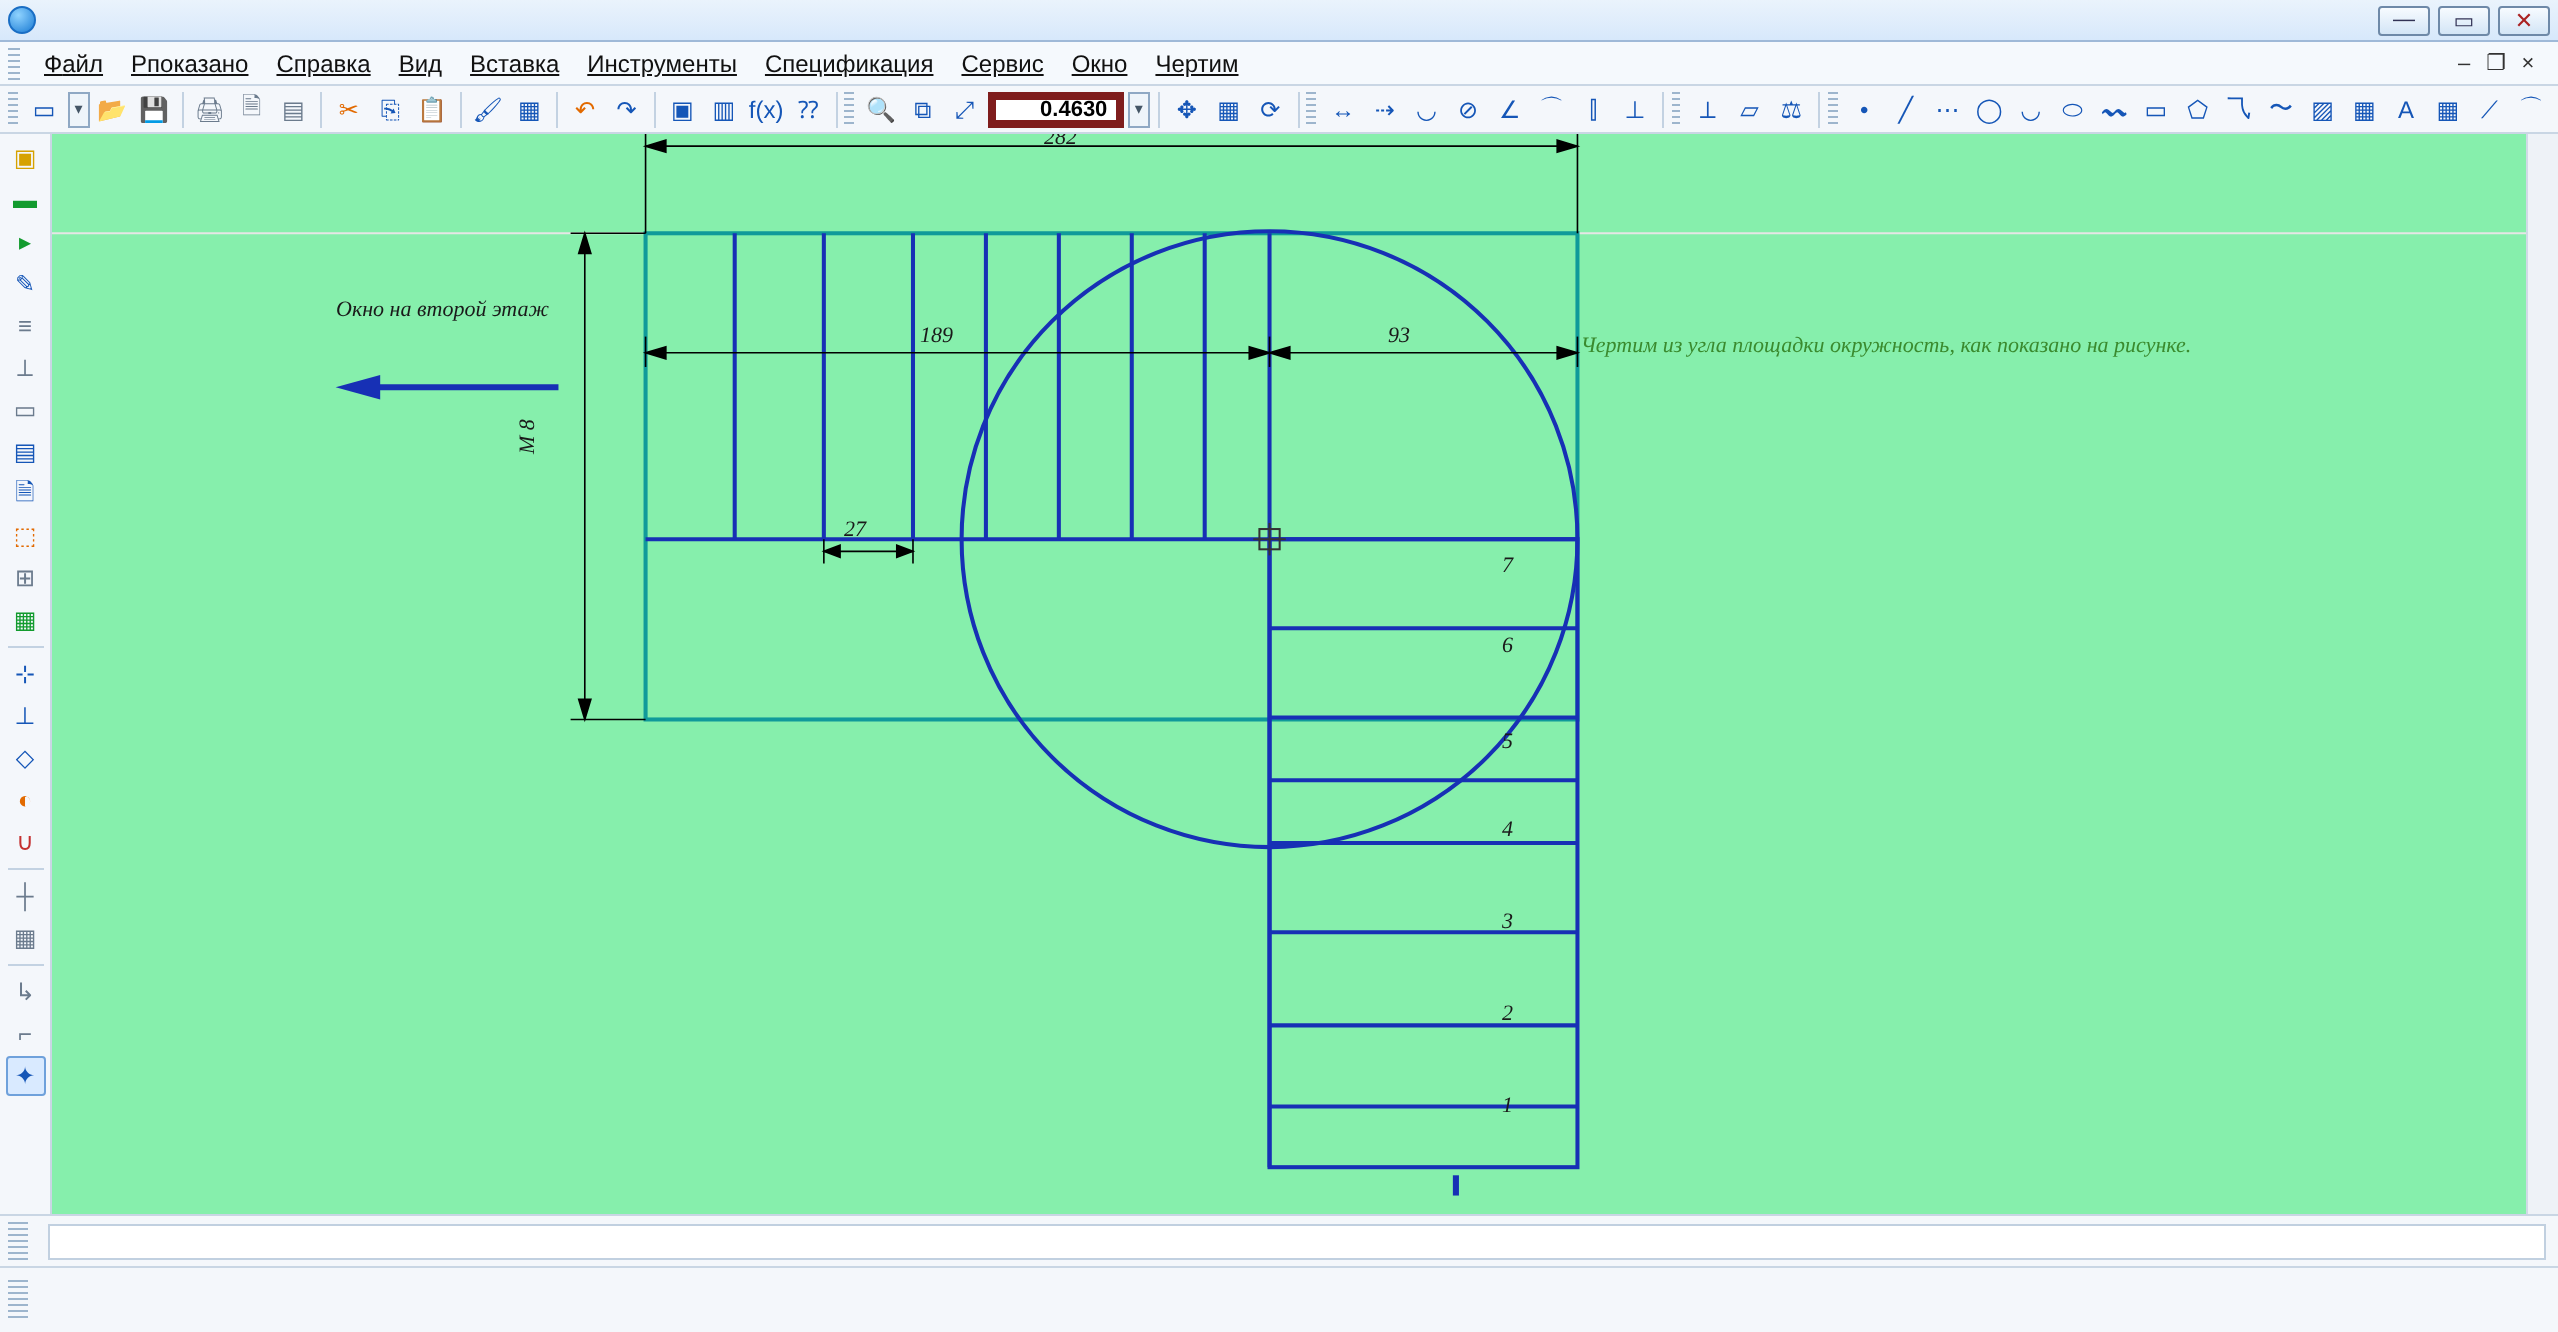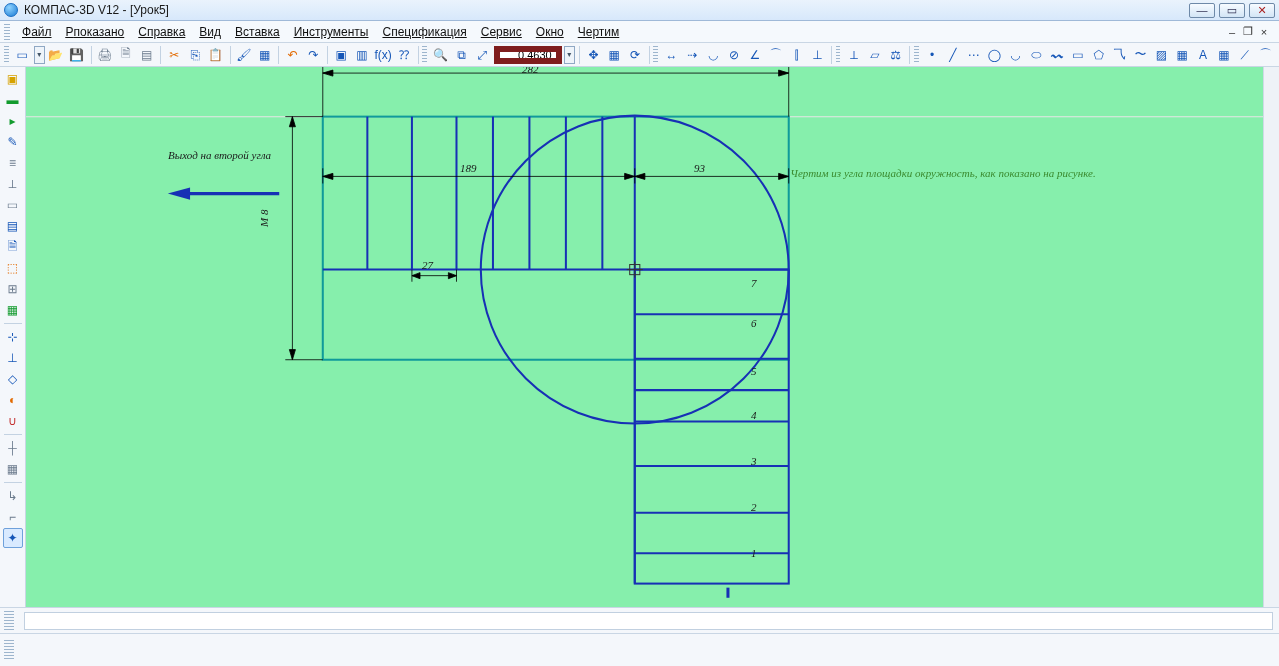--- a/index.html
+++ b/index.html
@@ -19,21 +19,21 @@
   .menuitem{ padding:2px 6px; color:#111; font-size:13px;text-decoration:underline; }
   .menuitem u{ text-decoration:underline; }
   .mdibtns{ margin-left:auto; display:flex; gap:2px; padding-right:4px;}
   .mdibtn{ width:14px; height:14px; color:#333; font-size:11px; display:flex;align-items:center;justify-content:center;}
 
   
   .toolrow{ height:24px; background:#f4f7fb; border-bottom:1px solid #c9d6e4; display:flex; align-items:center; padding:0 4px; gap:2px; overflow:hidden;}
   .grip{ width:5px; height:18px; background:repeating-linear-gradient(#9db5cd 0 1px,transparent 1px 3px); margin-right:2px;}
   .tbtn{ width:20px; height:20px; border:1px solid transparent; border-radius:2px; display:flex; align-items:center; justify-content:center; font-size:12px; color:#2a4a7a;}
   .tsep{ width:1px; height:18px; background:#c3d2e2; margin:0 2px;}
-  .zoombox{ width:68px; height:18px; border:6px solid #7f1d1d; background:#fff; font-size:11px; padding:1px 4px; text-align:right;}
+  .zoombox{ width:68px; height:18px; border:4px solid #7f1d1d; background:#fff; font-size:11px; padding:1px 4px; text-align:right;font-weight:bold;}
   .dd{ width:12px; height:18px; border:1px solid #8fa8c4; background:#eef4fa; display:flex;align-items:center;justify-content:center; font-size:8px; color:#456;}
 
   
   .workarea{ position:absolute; top:67px; left:0; right:0; bottom:59px; display:flex;}
   .leftbar{ width:26px; background:#f4f7fb; border-right:1px solid #c9d6e4; display:flex; flex-direction:column; align-items:center; padding-top:2px; gap:1px;}
   .lbtn{ width:20px; height:20px; border:1px solid transparent; border-radius:2px; display:flex;align-items:center;justify-content:center; font-size:12px;}
   .lsep{ width:18px; height:1px; background:#c3d2e2; margin:2px 0;}
   
   .c-yellow{ color:#d6a200;} .c-green{ color:#129b2e;} .c-blue{ color:#1556b7;} .c-orange{ color:#e26a00;} .c-red{ color:#c43030;} .c-grey{color:#6b7b8d;}
 
@@ -51,21 +51,20 @@
   .bottompad .grip3{ position:absolute; left:4px; top:6px; width:10px; height:20px; background:repeating-linear-gradient(#9db5cd 0 1px,transparent 1px 3px);}
 
   
   .scroll-v{ position:absolute; right:0; top:0; bottom:0; width:16px; background:#eef2f7; border-left:1px solid #cfdae6;}
 </style>
 </head>
 <body>
 
 <div class="titlebar">
   <div class="appicon"></div>
-  <div class="title">КОМПАС-3D V12 - [Урок5]</div>
   <div class="winbtns">
     <div class="winbtn">—</div>
     <div class="winbtn">▭</div>
     <div class="winbtn close">✕</div>
   </div>
 </div>
 
 <div class="menubar">
   <div class="gripper"></div>
   <div class="menuitem"><u>Ф</u><span></span><span>айл</span></div>
@@ -278,21 +277,21 @@
     <div class="anno" style="left:232px; top:160px; transform:rotate(-90deg); transform-origin:left top;">M 8</div>
 
     <div class="anno" style="left:725px; top:210px;">7</div>
     <div class="anno" style="left:725px; top:250px;">6</div>
     <div class="anno" style="left:725px; top:298px;">5</div>
     <div class="anno" style="left:725px; top:342px;">4</div>
     <div class="anno" style="left:725px; top:388px;">3</div>
     <div class="anno" style="left:725px; top:434px;">2</div>
     <div class="anno" style="left:725px; top:480px;">1</div>
 
-    <div class="anno" style="left:142px; top:82px;">Выход на второй угла</div>
+    <div class="anno" style="left:142px; top:82px;">Окно на второй этаж</div>
     <div class="anno green" style="left:762px; top:100px; width:310px;">Чертим из угла площадки окружность, как показано на рисунке.</div>
 
     <div class="scroll-v"></div>
   </div>
 </div>
 
 <div class="statusbar">
   <div class="grip2"></div>
   <div class="field"></div>
 </div>

